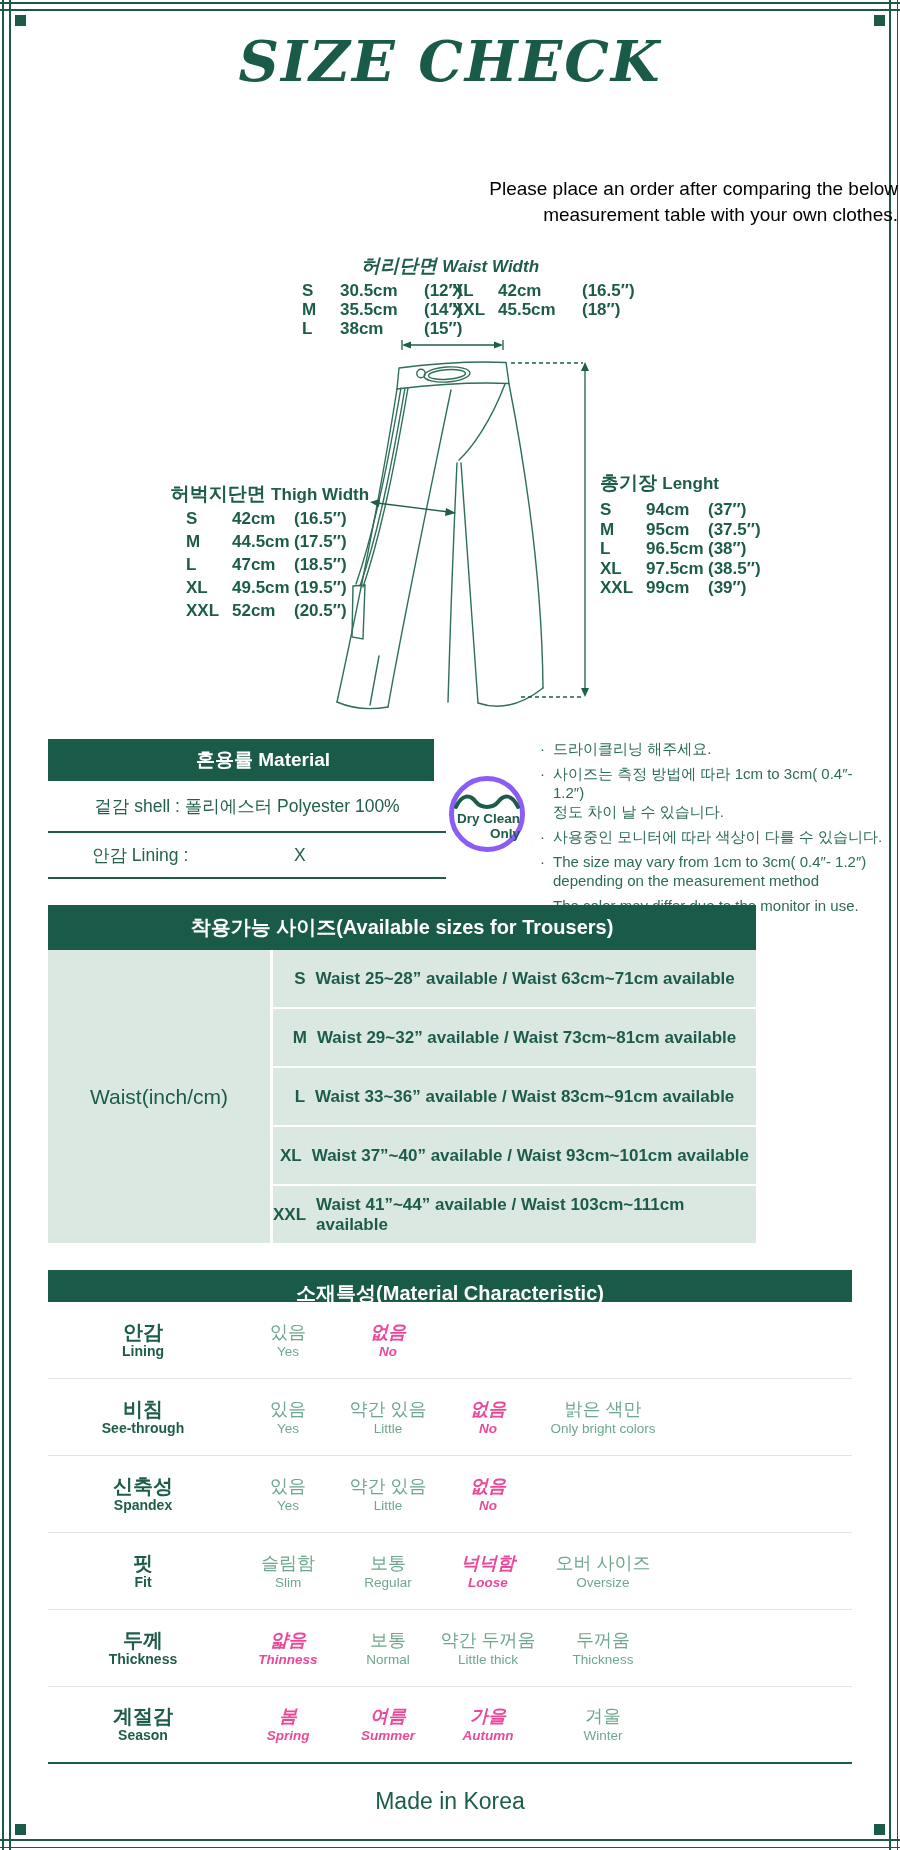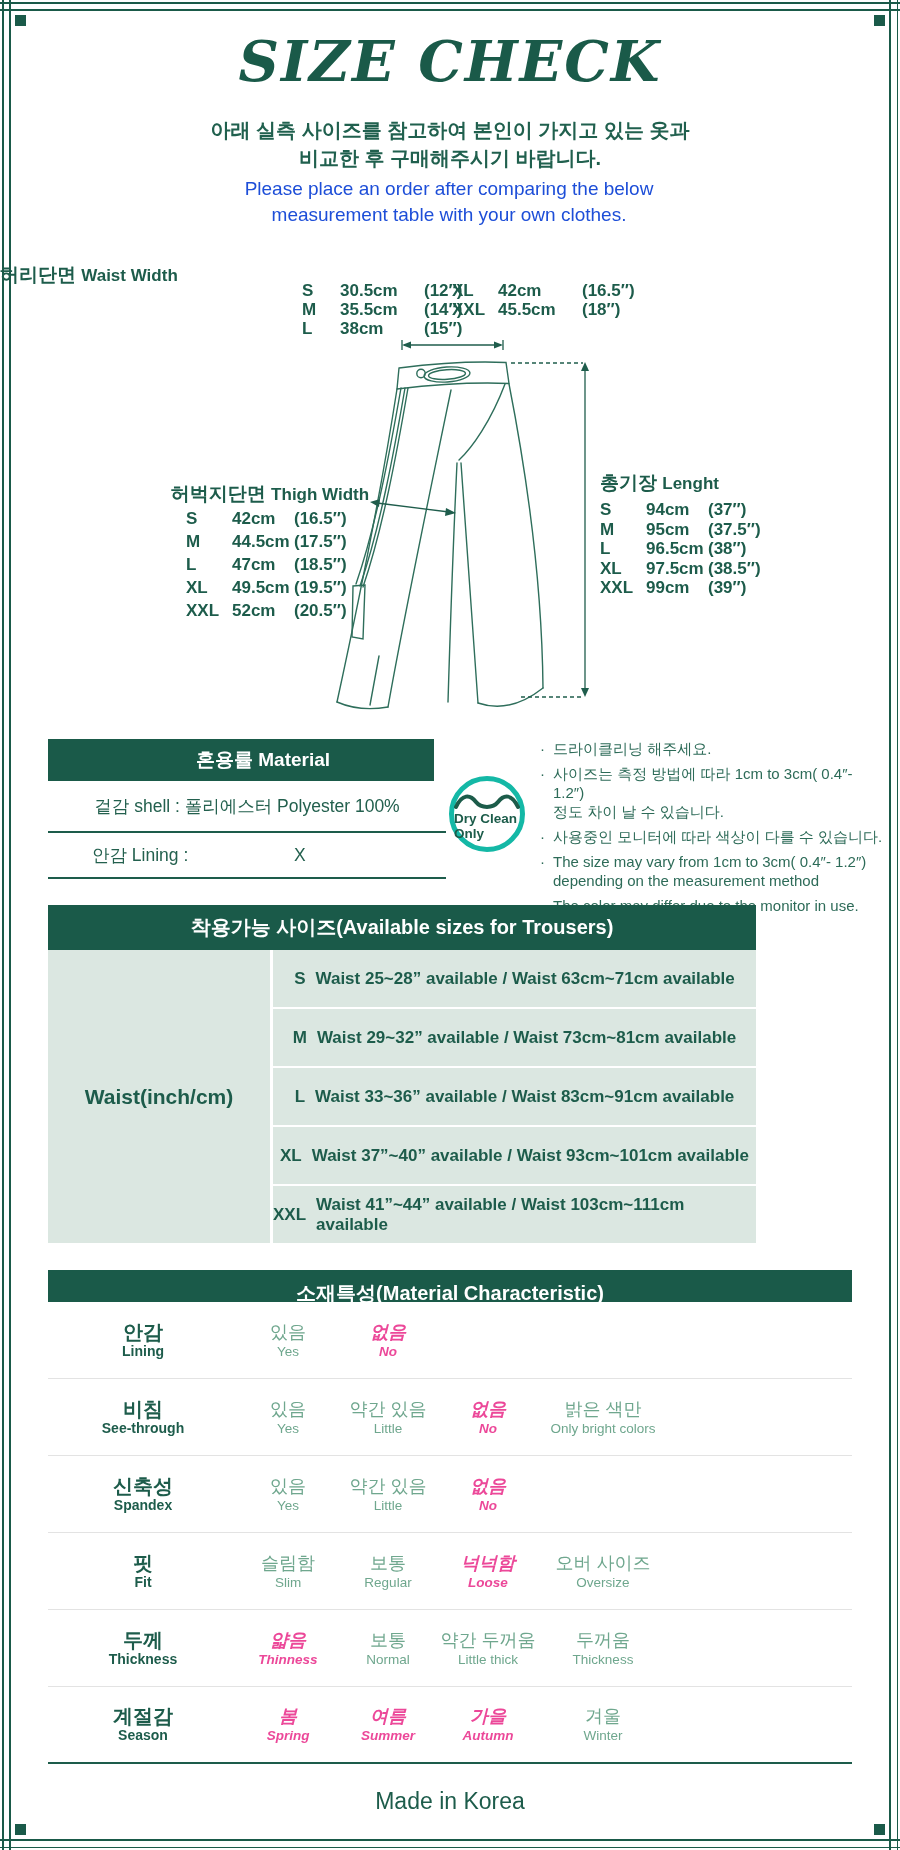--- a/index.html
+++ b/index.html
@@ -7,22 +7,22 @@
         font-family:"Liberation Sans",sans-serif;color:#1d5c4b;}
   .abs{position:absolute;}
   
   .fline{position:absolute;background:#1a5a49;}
   .fsq{position:absolute;width:11px;height:11px;background:#1a5a49;}
   
   .page-title{left:0;right:0;top:28px;text-align:center;
     font-family:"DejaVu Serif",serif;font-weight:700;font-size:56px;letter-spacing:2px;color:#1a5a49;font-style:italic;}
   .intro-ko{left:0;right:0;top:116px;text-align:center;font-size:20px;font-weight:700;
     line-height:28px;color:#20604e;}
-  .intro-en{left:0;right:2px;top:176px;text-align:center;font-size:19px;font-weight:400;
-    line-height:26px;color:#1d4ed8;}
+  .intro-en{left:0;right:2px;top:176px;text-align:right;font-size:19px;font-weight:400;
+    line-height:26px;color:#000000;}
   
   .m-title{font-size:19px;font-weight:700;color:#1d5c4b;}
   .m-title .en{font-size:17px;font-weight:700;}
   .m-row{display:flex;font-size:17px;font-weight:700;color:#1d5c4b;}
   .m-row .sz{flex:0 0 46px;}
   .m-row .cm{flex:0 0 64px;}
   .waist-col .m-row{height:19px;line-height:19px;}
   .waist-col .sz{flex:0 0 38px;}
   .waist-col .cm{flex:0 0 84px;}
   .thigh-rows .m-row{height:23px;line-height:23px;}
@@ -30,38 +30,38 @@
   .length-rows .m-row{height:19.5px;line-height:19.5px;}
   .length-rows .cm{flex:0 0 62px;}
   
   .mat-bar{height:42px;line-height:42px;margin-right:12px;background:#1a5a49;color:#fff;
     text-align:center;font-size:19px;font-weight:700;padding-left:44px;}
   .mat-row{position:relative;border-bottom:2px solid #1d5c4b;font-size:17.5px;font-weight:500;color:#23604e;}
   .mat-shell{height:50px;line-height:50px;text-align:center;}
   .mat-lining{height:44px;line-height:44px;padding-left:44px;}
   .mat-lining .val{position:absolute;left:246px;top:0;}
   
-  .dryclean{width:76px;height:76px;border-radius:50%;border:5px solid #14b8a6;box-sizing:border-box;
-    text-align:left;}
+  .dryclean{width:76px;height:76px;border-radius:50%;border:5px solid #8b5cf6;box-sizing:border-box;
+    text-align:right;}
   .dryclean svg{position:absolute;left:0;top:0;}
   .dc-text{position:absolute;left:0;right:0;top:30px;font-size:13.5px;font-weight:700;
     color:#1c5c4a;line-height:15px;}
   
   .notes{font-size:15px;line-height:19px;color:#2d6b58;}
   .note{display:flex;margin-top:6px;}
   .note.cont{margin-top:0;}
   .note .b{flex:0 0 13px;}
   .note.cont .b{visibility:hidden;}
   
   .tbl-header{height:45px;line-height:45px;background:#1a5a49;color:#fff;text-align:center;
     font-size:20px;font-weight:700;}
   .sizes-body{display:grid;grid-template-columns:222px 1fr;column-gap:3px;row-gap:2px;
     grid-auto-rows:57px;background:#fff;}
   .sizes-label{grid-row:1/6;background:#dbe7e1;display:flex;align-items:center;justify-content:center;
-    font-size:21px;font-weight:700;color:#1d5c4b;}
+    font-size:21px;font-weight:400;color:#1d5c4b;}
   .sizes-row{background:#dbe7e1;display:flex;align-items:center;justify-content:center;
     font-size:17px;font-weight:700;color:#1d5c4b;}
   .sizes-row .sz{margin-right:10px;}
   
   .char-row{display:grid;grid-template-columns:190px 100px 100px 100px 130px;align-items:center;
     height:77px;border-bottom:1px solid #e3e3e3;box-sizing:border-box;}
   .char-row.last{border-bottom:2px solid #1d5c4b;}
   .cell{text-align:center;}
   .cell .ko{display:block;font-size:18px;line-height:22px;}
   .cell .en{display:block;font-size:13.5px;line-height:17px;}
@@ -86,30 +86,26 @@
   <div class="fline" style="top:0;bottom:0;left:2px;width:1.5px;"></div>
   <div class="fline" style="top:0;bottom:0;left:9px;width:2px;"></div>
   <div class="fline" style="top:0;bottom:0;left:889px;width:2px;"></div>
   <div class="fline" style="top:0;bottom:0;left:896.5px;width:1.5px;"></div>
   <div class="fsq" style="left:15px;top:15px;"></div>
   <div class="fsq" style="left:874px;top:15px;"></div>
   <div class="fsq" style="left:15px;top:1824px;"></div>
   <div class="fsq" style="left:874px;top:1824px;"></div>
 
   <div class="abs page-title">SIZE CHECK</div>
-  <div class="abs intro-ko">
-    <div>아래 실측 사이즈를 참고하여  본인이 가지고 있는 옷과</div>
-    <div>비교한 후 구매해주시기 바랍니다.</div>
-  </div>
   <div class="abs intro-en">
     <div>Please place an order after comparing the below</div>
     <div>measurement table with your own clothes.</div>
   </div>
 
-  <div class="abs m-title" style="left:0;right:0;top:262px;">
+  <div class="abs m-title" style="left:0;right:0;top:253px;text-align:center;font-style:italic;">
     <span>허리단면</span>
     <span class="en">Waist Width</span>
   </div>
   <div class="abs waist-col" style="left:302px;top:281px;">
     <div class="m-row">
         <span class="sz">S</span>
         <span class="cm">30.5cm</span>
         <span>(12″)</span>
       </div>
     <div class="m-row">

